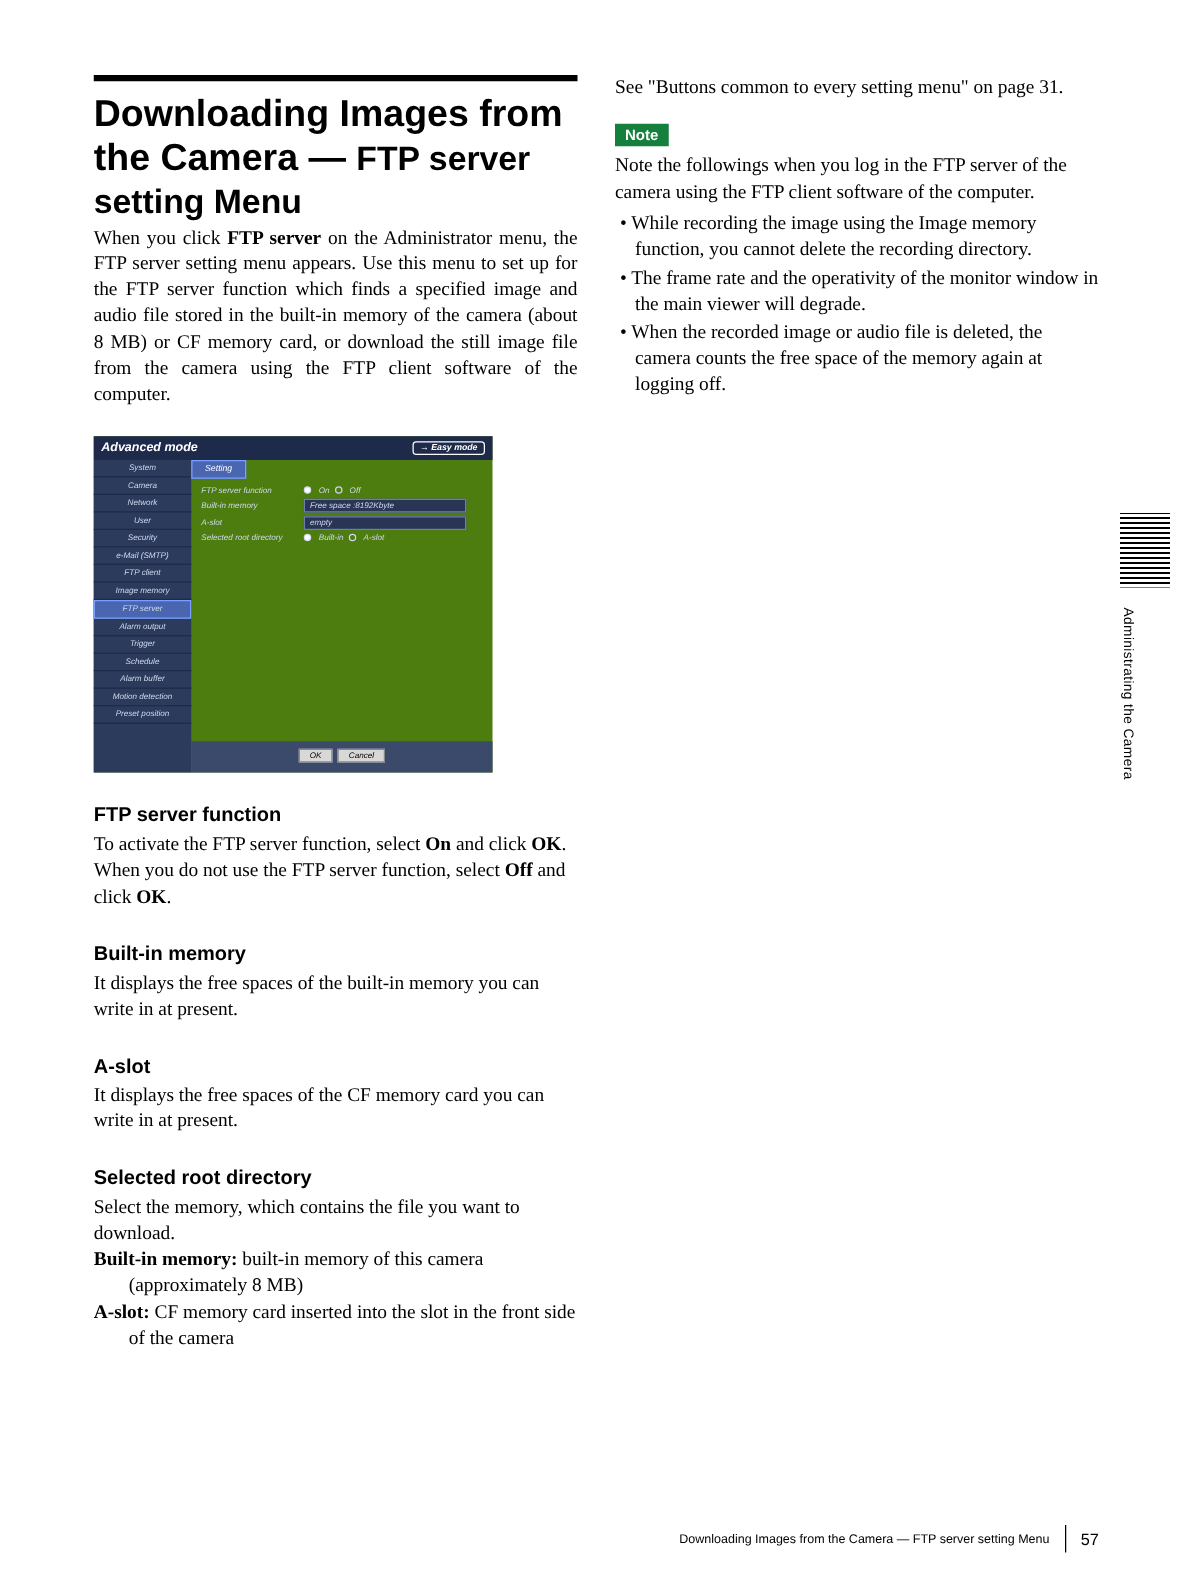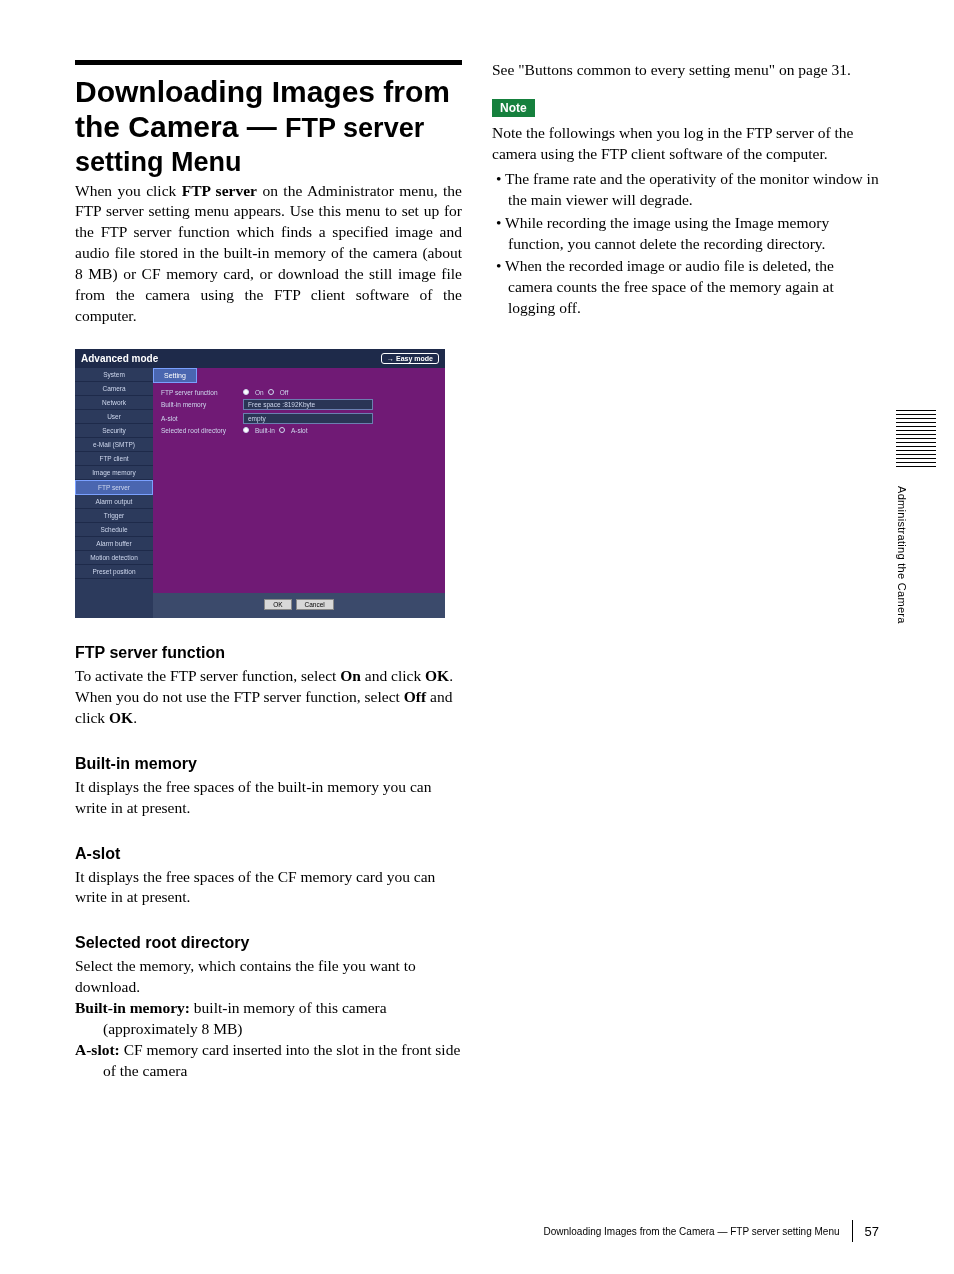--- a/index.html
+++ b/index.html
@@ -40,25 +40,26 @@
   .intro {
     font-size: 15.5px;
     line-height: 1.35;
     text-align: justify;
   }
   .bold { font-weight: bold; }
 
   
   .shot {
     margin-top: 22px;
-    width: 370px;
-    background: #701a75;
+    width: 319px;
+    background: #4d7c0f;
     font-family: Arial, Helvetica, sans-serif;
     font-size: 7px;
     color: #fff;
+    font-style: italic;
   }
   .shotHeader {
     background: #1e2a4a;
     padding: 4px 6px;
     display: flex;
     justify-content: space-between;
     align-items: center;
     font-weight: bold;
   }
   .shotHeader .title { font-size: 10px; }
@@ -298,22 +299,22 @@
         <p class="indent"><span class="term">A-slot:</span><span> CF memory card inserted into the slot in the front side of the camera</span></p>
       </div>
     </div>
 
     <div class="col">
       <p class="para">See "Buttons common to every setting menu" on page 31.</p>
 
       <div class="noteLabel">Note</div>
       <p class="para">Note the followings when you log in the FTP server of the camera using the FTP client software of the computer.</p>
       <ul class="bul">
+        <li>While recording the image using the Image memory function, you cannot delete the recording directory.</li>
         <li>The frame rate and the operativity of the monitor window in the main viewer will degrade.</li>
-        <li>While recording the image using the Image memory function, you cannot delete the recording directory.</li>
         <li>When the recorded image or audio file is deleted, the camera counts the free space of the memory again at logging off.</li>
       </ul>
     </div>
   </div>
 
   <div class="sideTab">
     <div class="ticks"></div>
     <div class="vertText">Administrating the Camera</div>
   </div>
 

